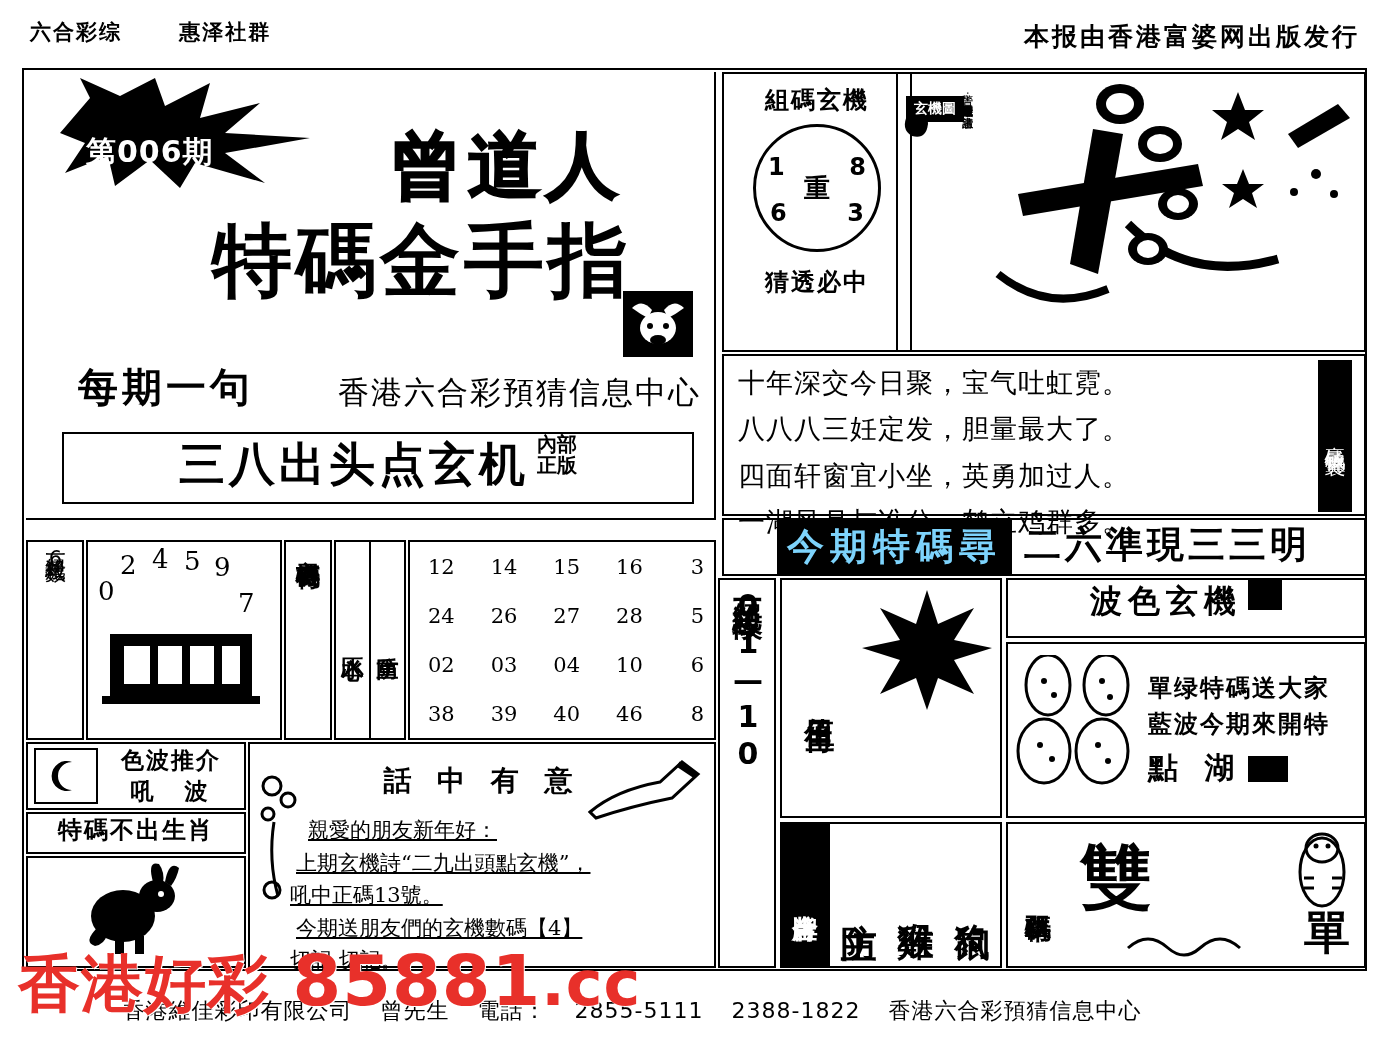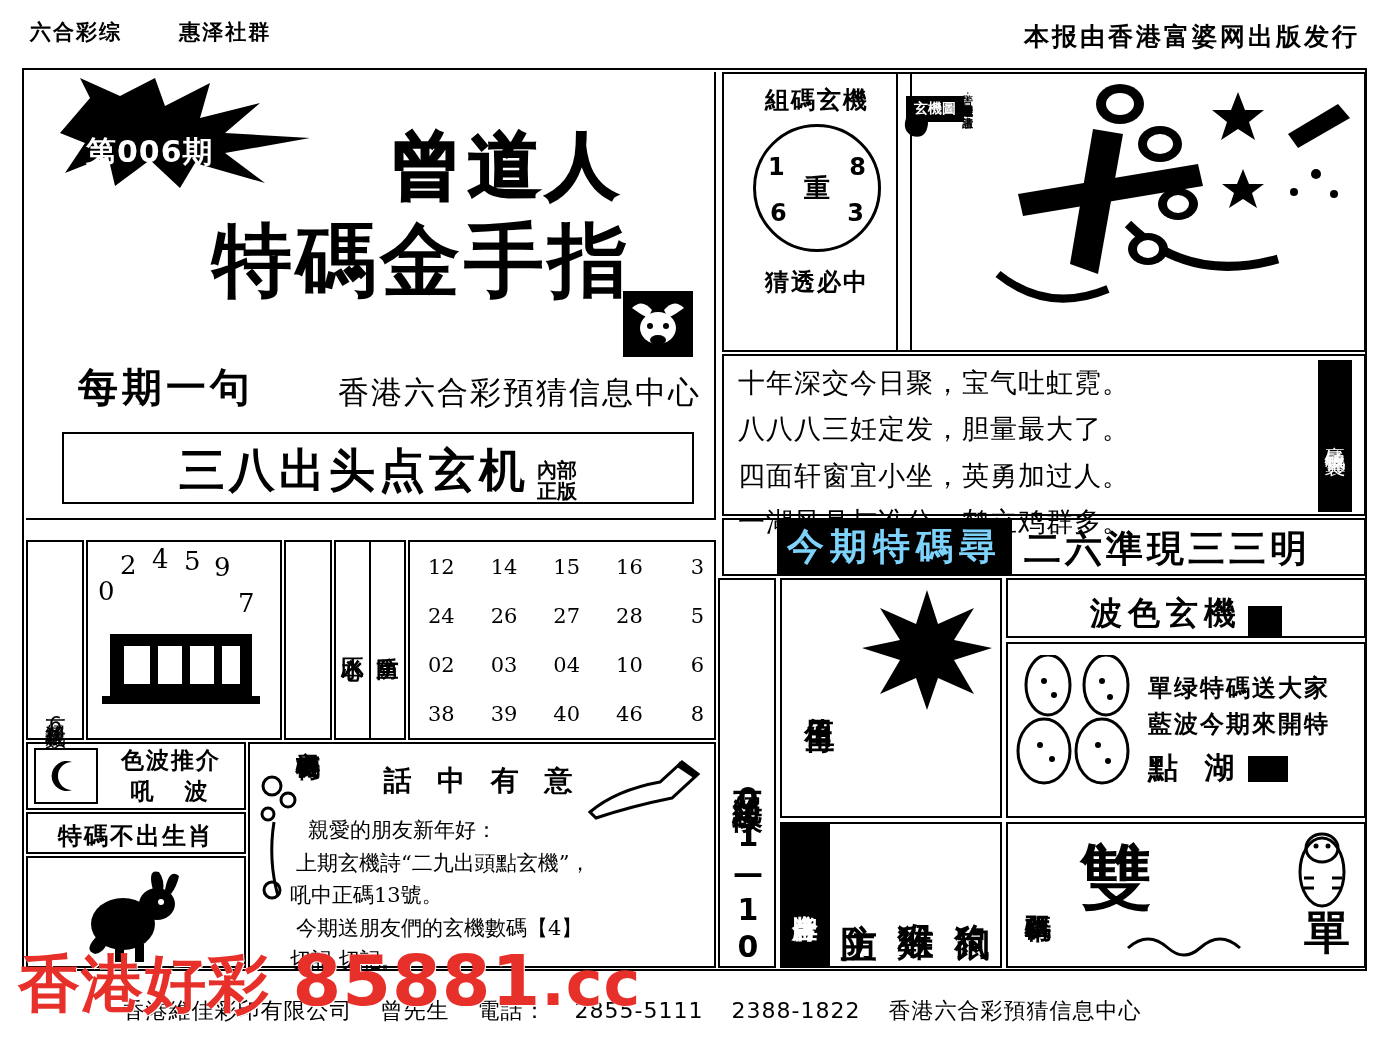--- a/index.html
+++ b/index.html
@@ -1,20 +1,20 @@
 <!DOCTYPE html>
 <html><head>
 <meta charset="utf-8">
 <style>
   html,body{margin:0;padding:0;background:#fff;}
   body{width:1388px;height:1041px;font-family:"DejaVu Sans","Liberation Sans",sans-serif;color:#000;position:relative;overflow:hidden;}
   .page{position:relative;width:1388px;height:1041px;}
   .abs{position:absolute;}
   .bx{border:2px solid #000;box-sizing:border-box;}
-  .ctr{display:flex;align-items:flex-end;justify-content:center;text-align:center;}
+  .ctr{display:flex;align-items:flex-start;justify-content:center;text-align:center;}
   .v{writing-mode:vertical-rl;text-orientation:upright;}
   
   .hdr-left{left:30px;top:18px;font-size:21px;font-weight:bold;letter-spacing:2px;font-family:"DejaVu Serif","Liberation Serif",serif;}
   .hdr-left .s2{margin-left:48px;}
   .hdr-right{right:28px;top:20px;font-size:25px;font-weight:bold;letter-spacing:3px;}
   
   .frame{left:22px;top:68px;width:1345px;height:903px;}
   
   .titlebox{left:26px;top:72px;width:690px;height:448px;border-right:2px solid #000;border-bottom:2px solid #000;box-sizing:border-box;}
   .starburst{left:60px;top:78px;width:250px;height:110px;}
@@ -278,21 +278,21 @@
       <path d="M4 58 Q30 36 74 28 L96 8 L112 20 L86 44 Q46 52 10 64Z" fill="none" stroke="#000" stroke-width="3"></path>
       <path d="M92 10 L110 22" stroke="#000" stroke-width="6"></path>
     </svg>
     <svg class="abs" style="left:4px;top:26px;" width="60" height="130" viewBox="0 0 60 130">
       <circle cx="18" cy="16" r="9" fill="none" stroke="#000" stroke-width="3"></circle>
       <circle cx="34" cy="30" r="7" fill="none" stroke="#000" stroke-width="3"></circle>
       <circle cx="14" cy="44" r="6" fill="none" stroke="#000" stroke-width="3"></circle>
       <path d="M20 52 Q14 90 24 126" stroke="#000" stroke-width="3" fill="none"></path>
       <circle cx="18" cy="120" r="8" fill="none" stroke="#000" stroke-width="3"></circle>
     </svg>
-    <div style="position:absolute;left:58px;top:70px;width:380px;font-size:21px;line-height:1.55;font-family:'DejaVu Serif','Liberation Serif',serif;">
+    <div style="position:absolute;left:58px;top:70px;width:380px;font-size:21px;line-height:1.55;font-family:'DejaVu Serif','Liberation Serif',serif;text-decoration:underline;">
       <div>親愛的朋友新年好：</div>
       <div style="margin-left:-12px;">上期玄機詩“二九出頭點玄機”，</div>
       <div style="margin-left:-18px;">吼中正碼13號。</div>
       <div style="margin-left:-12px;">今期送朋友們的玄機數碼【4】</div>
       <div style="margin-left:-18px;">切記  切記。</div>
     </div>
   </div>
 
   <div class="abs bx juesha ctr">
     <span class="v" style="font-size:30px;font-weight:bold;letter-spacing:2px;">絕殺一段01—10</span>

